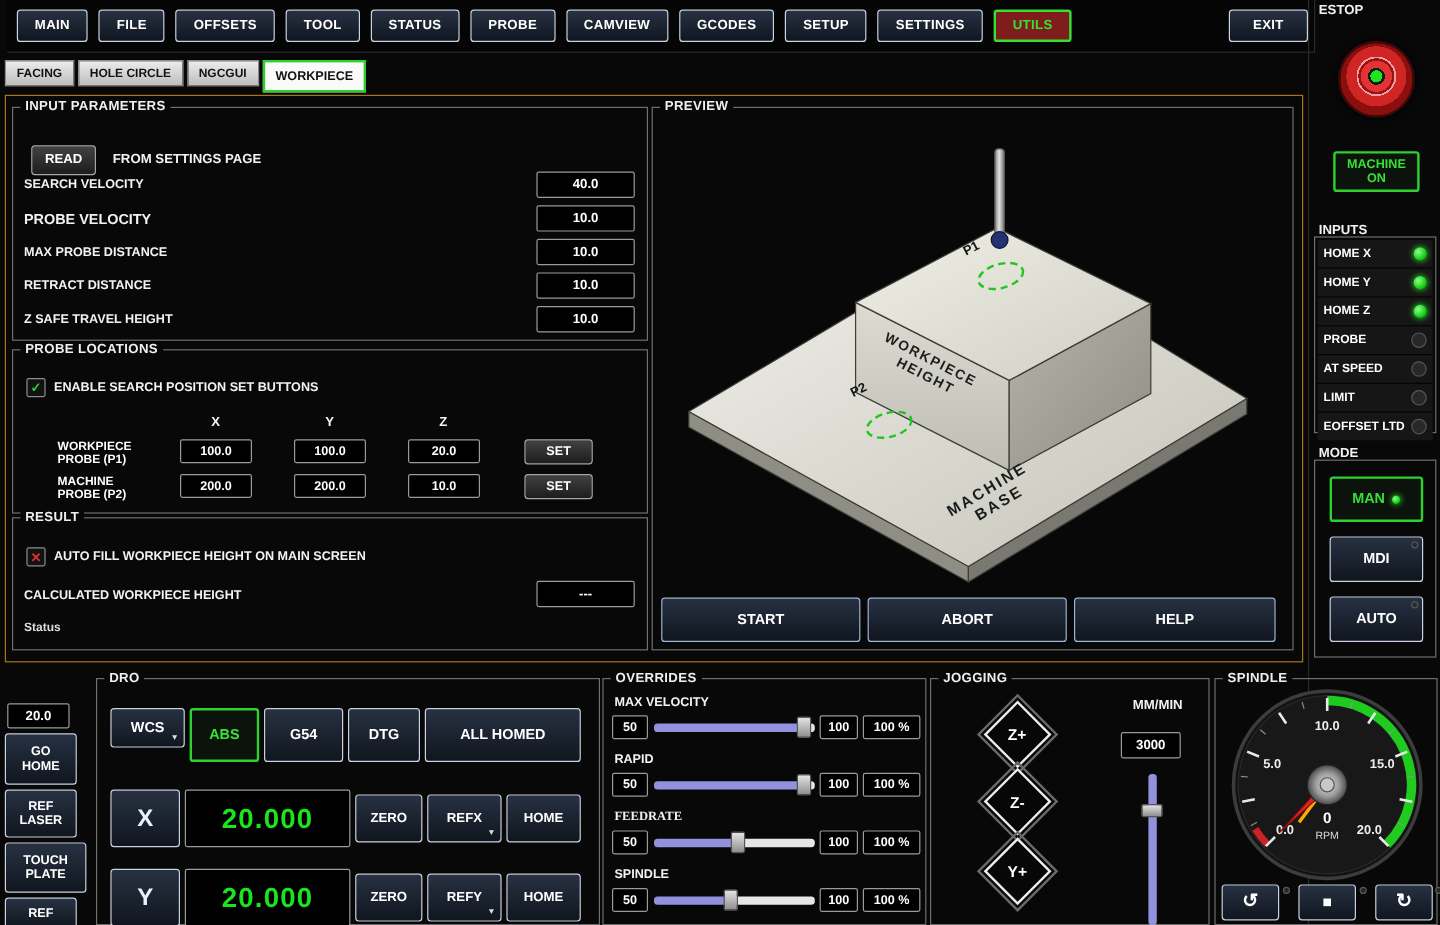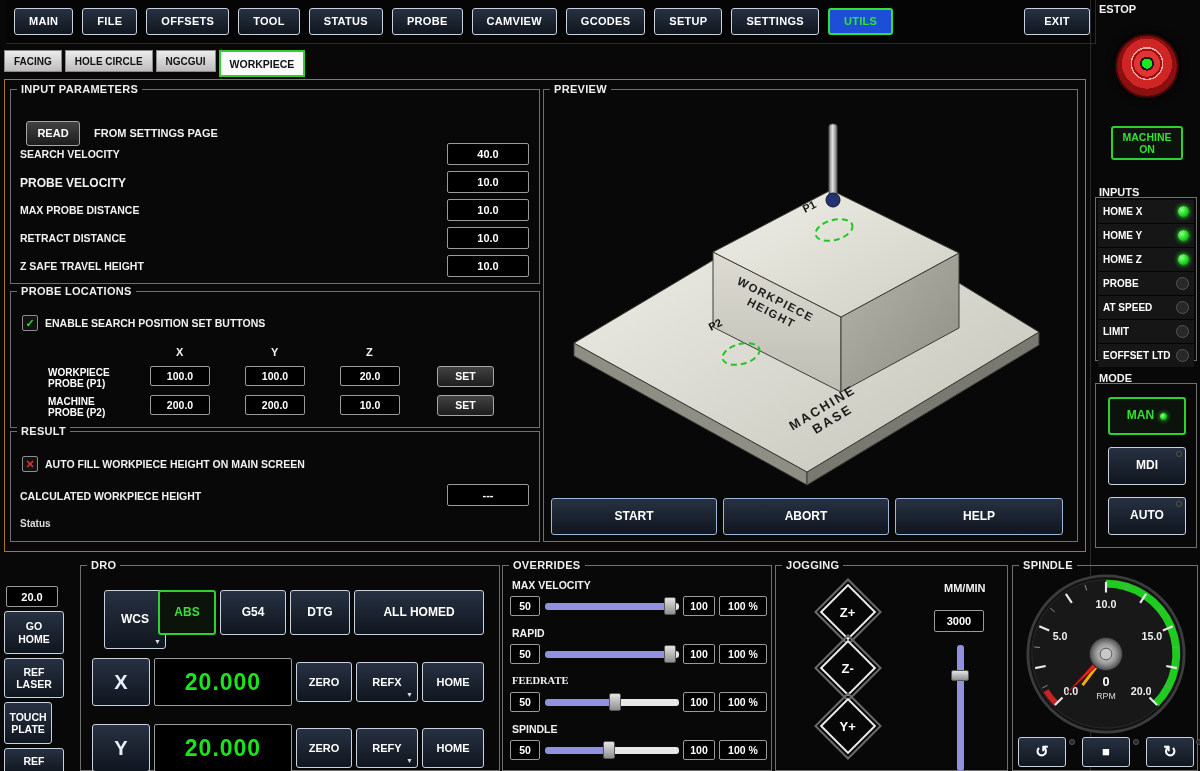--- a/index.html
+++ b/index.html
@@ -10,21 +10,21 @@
   .btn { background:linear-gradient(#273142,#10161f); border:1px solid #c8d2e0; border-radius:3px;
          color:#fff; font-weight:bold; display:flex; align-items:center; justify-content:center;
          text-align:center; box-sizing:border-box; white-space:pre-line; line-height:1.15; cursor:default; }
   .btn-gray { background:linear-gradient(#424242,#1d1d1d); border:1px solid #a6a6a6; }
   .field { background:#000; border:1px solid #9a9a9a; border-radius:2px; color:#fff; font-weight:bold;
            display:flex; align-items:center; justify-content:center; box-sizing:border-box; }
   .group { border:1px solid #6f6f6f; position:absolute; box-sizing:border-box; }
   .gtitle { position:absolute; top:-7px; left:6px; background:#080808; padding:0 4px; font-size:11px;
             font-weight:bold; color:#efefef; letter-spacing:.3px; }
   .menu-btn { height:27px; padding:0 14px; font-size:11px; letter-spacing:.3px; }
-  .menu-btn.active { color:#35e035; border:2px solid #35e035; background:#1d4ed8; }
+  .menu-btn.active { color:#35e035; border:2px solid #35e035; background:#7f1d1d; }
   .tab { height:22px; padding:0 9px; font-size:10px; font-weight:bold; color:#121212;
          background:linear-gradient(#ececec,#bdbdbd); border:1px solid #8a8a8a; display:flex;
          align-items:center; box-sizing:border-box; }
   .tab.active { height:27px; background:#fafafa; border:2px solid #2fd12f; font-size:10.5px; }
   .led { border-radius:50%; width:11px; height:11px; flex:0 0 auto; }
   .led.on  { background:radial-gradient(circle at 35% 35%, #8dff8d, #17cf17 60%, #0a7a0a);
              box-shadow:0 0 5px #2dff2d; }
   .led.off { background:#282828; border:1px solid #565656; }
   .inrow { display:flex; align-items:center; justify-content:space-between; padding:0 5px;
            height:23px; background:#161616; border-bottom:1px solid #040404; font-size:10px; font-weight:bold; }
@@ -245,28 +245,28 @@
 
   <button class="btn abs" style="left:551px;top:498px;width:166px;height:37px;font-size:12px;border-color:#9fb6d8;">START</button>
   <button class="btn abs" style="left:723px;top:498px;width:166px;height:37px;font-size:12px;border-color:#9fb6d8;">ABORT</button>
   <button class="btn abs" style="left:895px;top:498px;width:168px;height:37px;font-size:12px;border-color:#9fb6d8;">HELP</button>
 
   <div class="field abs" style="left:6px;top:586px;width:52px;height:21px;font-size:11px;">20.0</div>
   <button class="btn abs" style="left:4px;top:611px;width:60px;height:43px;font-size:10.5px;">GO
 HOME</button>
   <button class="btn abs" style="left:4px;top:658px;width:60px;height:40px;font-size:10.5px;">REF
 LASER</button>
-  <button class="btn abs" style="left:4px;top:702px;width:48px;height:42px;font-size:10.5px;">TOUCH
+  <button class="btn abs" style="left:4px;top:702px;width:68px;height:42px;font-size:10.5px;">TOUCH
 PLATE</button>
   <button class="btn abs" style="left:4px;top:748px;width:60px;height:26px;font-size:10.5px;">REF</button>
 
   <div class="group" style="left:80px;top:565px;width:420px;height:206px;">
     <span class="gtitle">DRO</span>
   </div>
-  <button class="btn abs" style="left:92px;top:590px;width:62px;height:59px;font-size:12px;margin-left:12px;">
+  <button class="btn abs" style="left:92px;top:590px;width:62px;height:33px;font-size:12px;">
     <span>WCS</span>
     <span class="ddarrow">▼</span>
   </button>
   <button class="btn abs" style="left:158px;top:590px;width:58px;height:45px;font-size:12px;border:2px solid #2fd12f;color:#3ae03a;background:#0b130b;">ABS</button>
   <button class="btn abs" style="left:220px;top:590px;width:66px;height:45px;font-size:12px;">G54</button>
   <button class="btn abs" style="left:290px;top:590px;width:60px;height:45px;font-size:12px;">DTG</button>
   <button class="btn abs" style="left:354px;top:590px;width:130px;height:45px;font-size:12px;">ALL HOMED</button>
 
   <button class="btn abs" style="left:92px;top:658px;width:58px;height:48px;font-size:20px;color:#e8f0ff;">X</button>
   <div class="field abs" style="left:154px;top:658px;width:138px;height:48px;font-size:23px;color:#1ae51a;letter-spacing:1px;">20.000</div>

